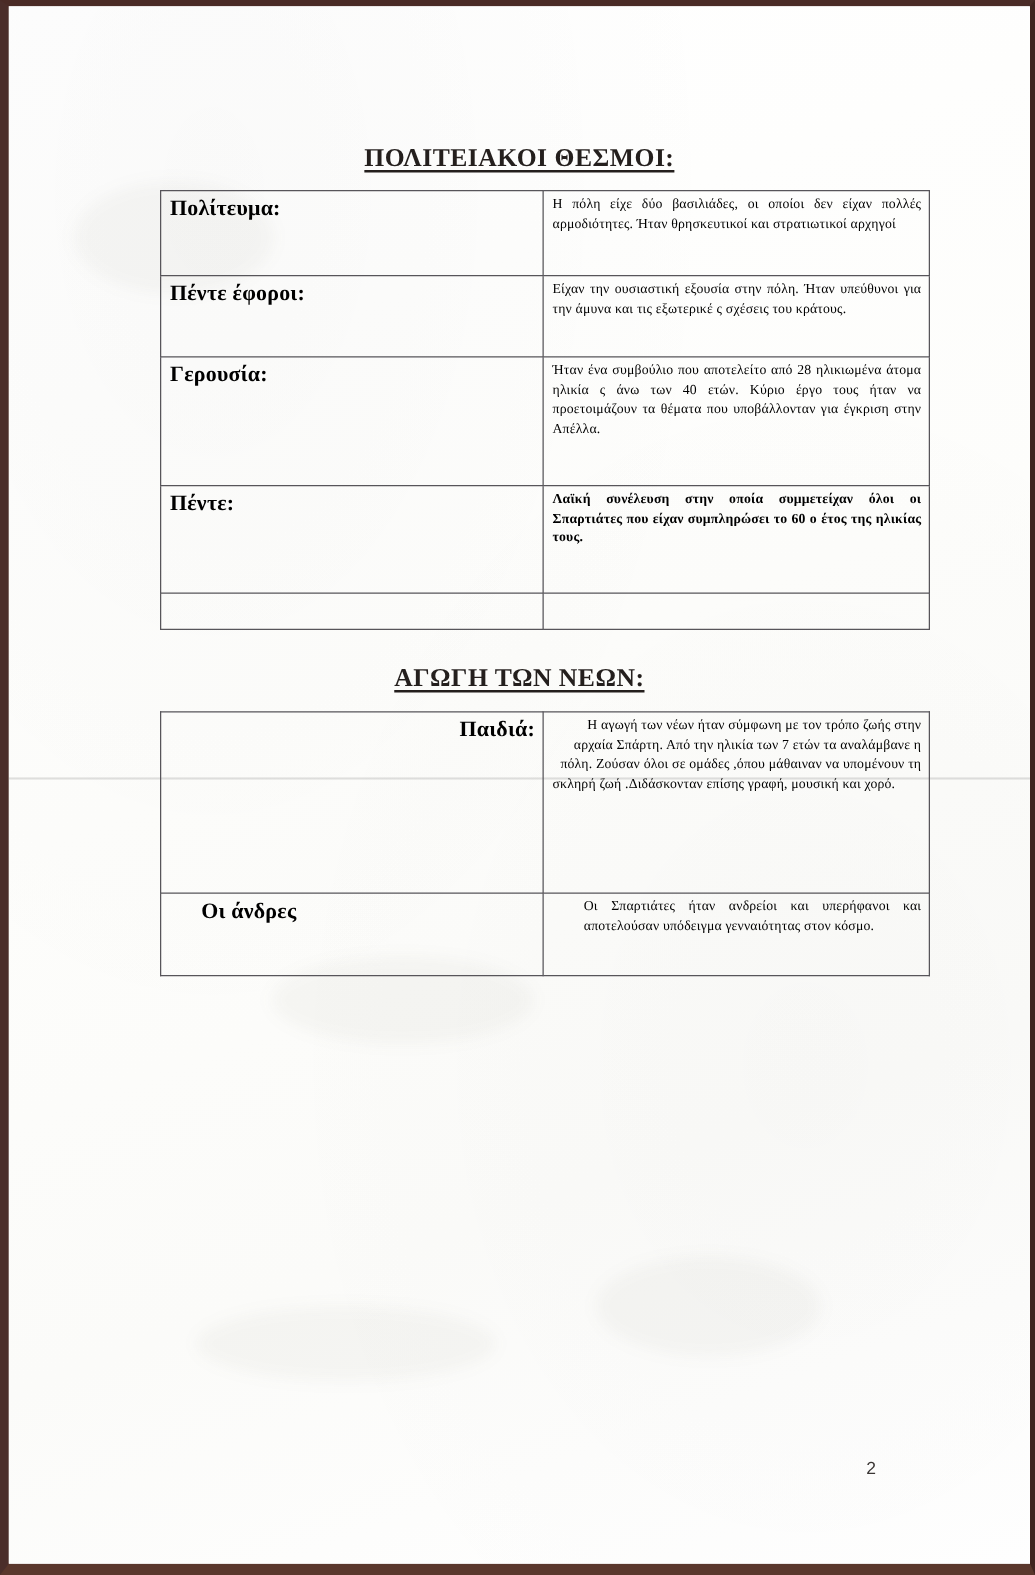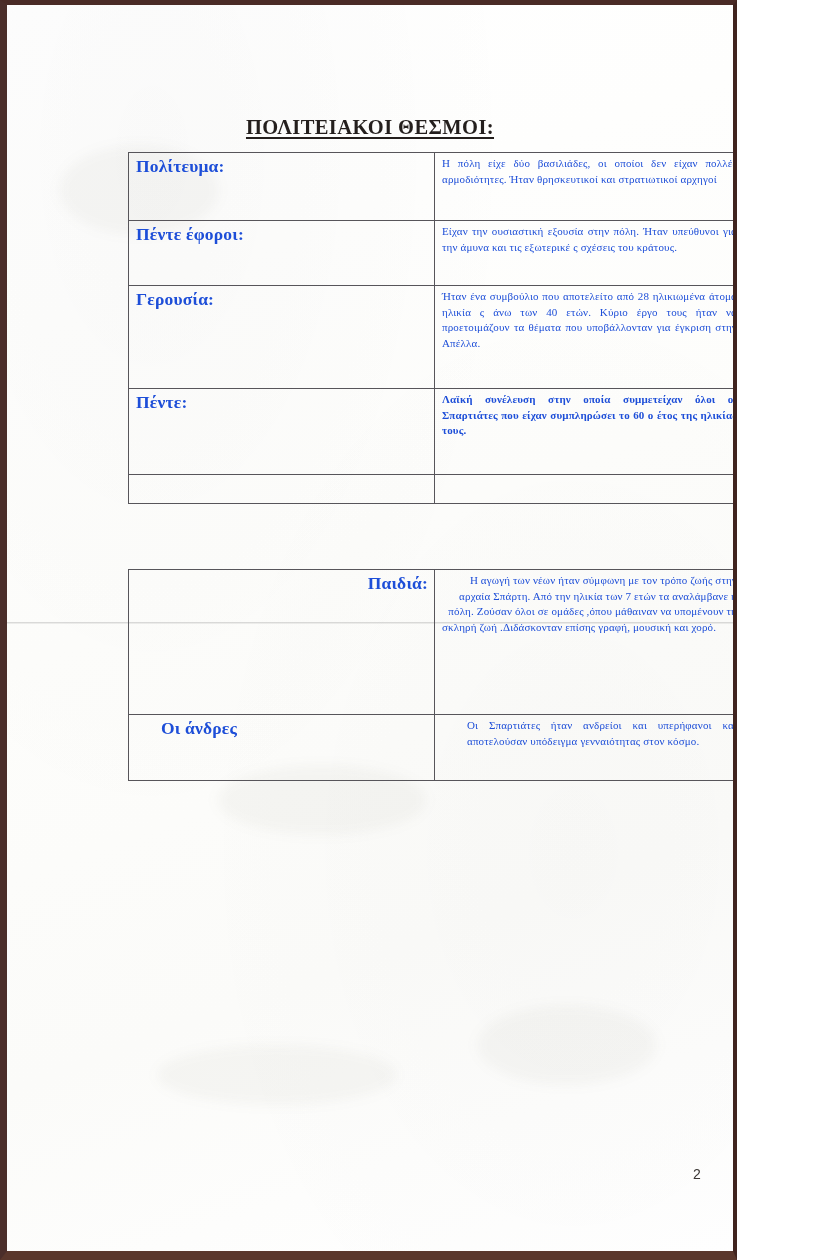--- a/index.html
+++ b/index.html
@@ -10,21 +10,21 @@
   body {
     width: 828px;
     height: 1260px;
     overflow: hidden;
     font-family: "Liberation Serif", serif;
   }
 
   
   #scan-page {
     position: relative;
-    width: 737px;
+    width: 828px;
     height: 1260px;
     background: #fdfdfc;
     box-sizing: border-box;
     border-left: 7px solid #4b2e2a;
     border-top: 5px solid #4a2b26;
     border-right: 4px solid #40241f;
     border-bottom: 9px solid #5a372c;
     overflow: hidden;
   }
   #paper {
@@ -77,21 +77,21 @@
     text-underline-offset: 3px;
     text-decoration-thickness: 2px;
   }
   #heading-politeiakoi { top: 111px; }
   #heading-agogi       { top: 527px; }
 
   table.doc-table {
     position: absolute;
     border-collapse: collapse;
     table-layout: fixed;
-    color: #1d4ed8;
+    color: #000000;
   }
   table.doc-table td {
     border: 1.4px solid #57555a;
     vertical-align: top;
     padding: 3px 6px 4px 7px;
   }
   td.label-cell {
     width: 292px;
     font-size: 17.5px;
     font-weight: bold;
@@ -176,20 +176,21 @@
           <td class="label-cell">Πέντε:</td>
           <td class="desc-cell bold-desc">Λαϊκή συνέλευση στην οποία συμμετείχαν όλοι οι Σπαρτιάτες που είχαν συμπληρώσει το 60 ο έτος της ηλικίας τους.</td>
         </tr>
         <tr class="r-empty">
           <td class="label-cell empty-cell"></td>
           <td class="desc-cell empty-cell"></td>
         </tr>
       </tbody>
     </table>
 
+    <div class="doc-heading" id="heading-agogi">ΑΓΩΓΗ ΤΩΝ ΝΕΩΝ:</div>
 
     <table class="doc-table" id="table-agogi">
       <tbody>
         <tr class="r-paidia">
           <td class="label-cell">Παιδιά:</td>
           <td class="desc-cell">Η αγωγή των νέων ήταν σύμφωνη με τον τρόπο ζωής στην αρχαία Σπάρτη. Από την ηλικία των 7 ετών τα αναλάμβανε η πόλη. Ζούσαν όλοι σε ομάδες ,όπου μάθαιναν να υπομένουν τη σκληρή ζωή .Διδάσκονταν επίσης γραφή, μουσική και χορό.</td>
         </tr>
         <tr class="r-andres">
           <td class="label-cell">Οι άνδρες</td>
           <td class="desc-cell">Οι Σπαρτιάτες ήταν ανδρείοι και υπερήφανοι και αποτελούσαν υπόδειγμα γενναιότητας στον κόσμο.</td>

